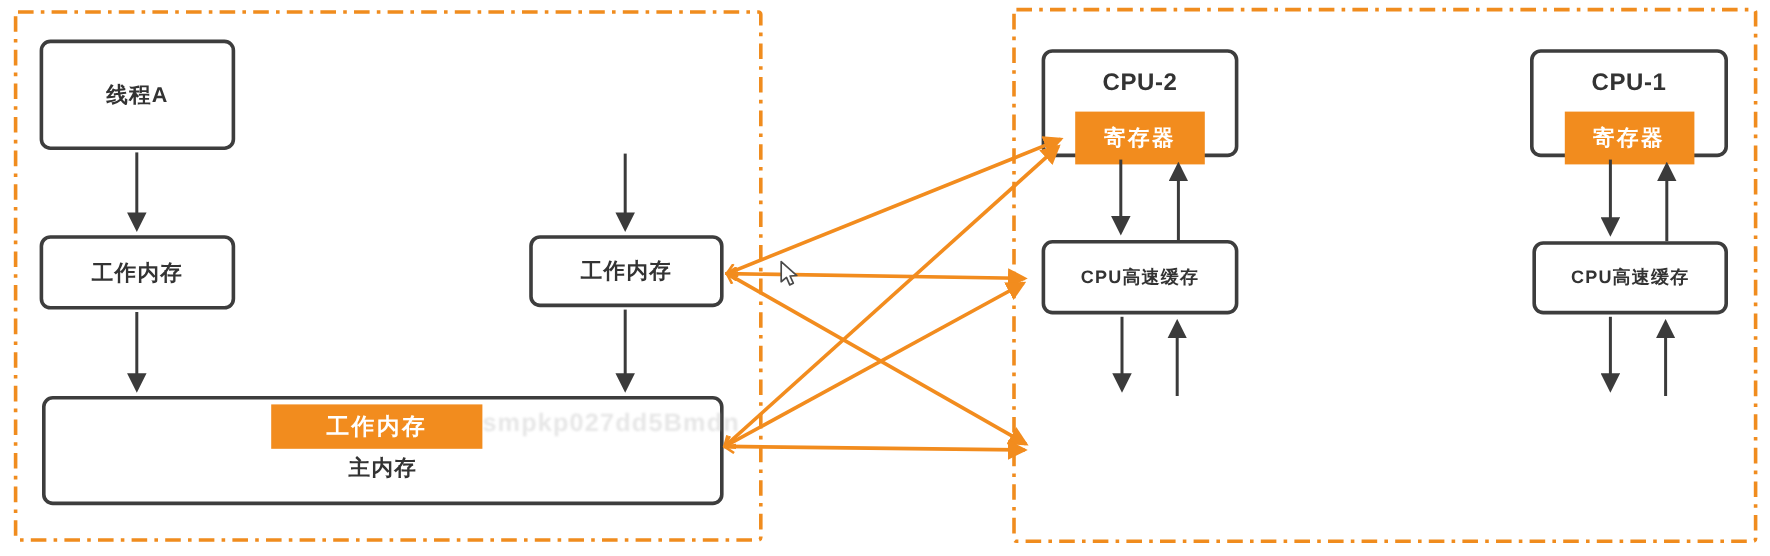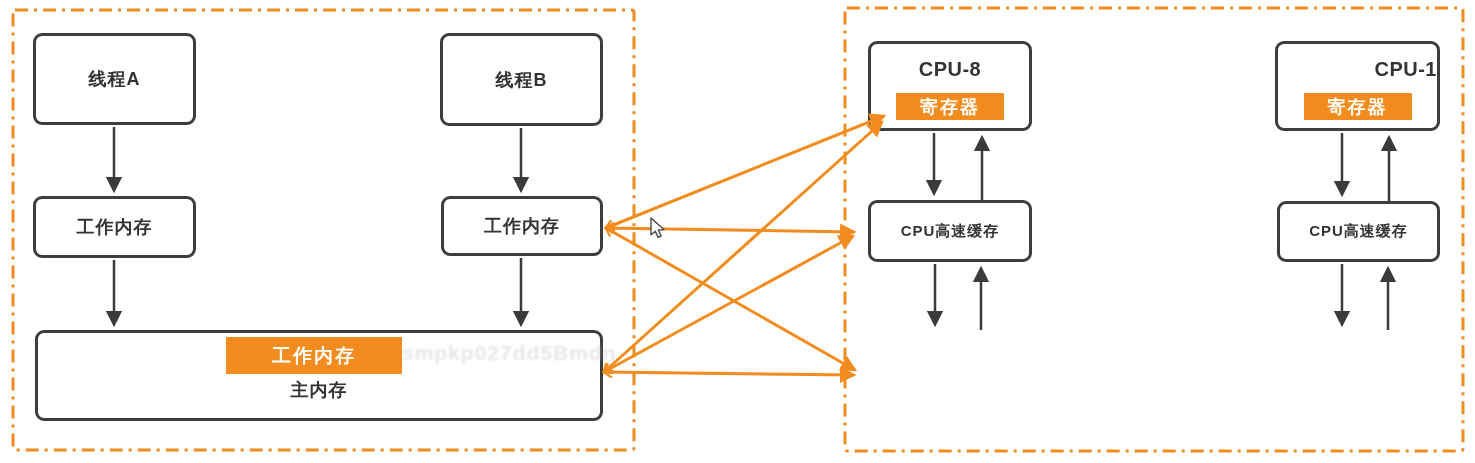--- a/index.html
+++ b/index.html
@@ -30,60 +30,57 @@
   
   .thread-a{left:33px;top:33px;width:163px;height:92px;}
   .thread-b{left:440px;top:33px;width:163px;height:93px;}
   .wm-a{left:33px;top:196px;width:163px;height:62px;}
   .wm-b{left:441px;top:196px;width:162px;height:60px;}
   .main-mem{left:35px;top:330px;width:568px;height:91px;flex-direction:column;justify-content:flex-start;}
   .shared-badge{position:absolute;left:188px;top:4px;width:176px;height:37px;font-size:19px;}
   .main-mem .lbl{margin-top:45px;}
   
   .cpu0{left:868px;top:41px;width:164px;height:90px;flex-direction:column;justify-content:flex-start;}
-  .cpu1{left:1275px;top:41px;width:165px;height:90px;flex-direction:column;justify-content:flex-start;align-items:flex-end;}
+  .cpu1{left:1275px;top:41px;width:165px;height:90px;flex-direction:column;justify-content:flex-start;}
   .cpu-title{font-size:20px;font-weight:700;margin-top:14px;letter-spacing:0.5px;color:#333;}
-  .reg-badge{position:absolute;top:49px;left:50%;transform:translateX(-50%);width:108px;height:27px;font-size:18px;}
+  .reg-badge{position:absolute;top:49px;left:50%;transform:translateX(-50%);width:108px;height:44px;font-size:18px;}
   .cache-l{left:868px;top:200px;width:164px;height:62px;}
   .cache-r{left:1277px;top:201px;width:163px;height:61px;}
   .cache-l .lbl,.cache-r .lbl{font-size:15px;}
   .ram{left:866px;top:330px;width:574px;height:93px;}
   .ram .lbl{font-size:20px;}
   .watermark{
     position:absolute;left:402px;top:341px;z-index:3;
     font-size:21px;font-weight:700;letter-spacing:1px;
     color:#c9c9c9;opacity:0.45;filter:blur(1px);
     pointer-events:none;white-space:nowrap;
   }
 </style>
 </head>
 <body>
 
 <div class="stage">
 
   <div class="box thread-a">
     <span class="lbl">线程A</span>
   </div>
-  <div class="box thread-b">
-    <span class="lbl">线程B</span>
-  </div>
   <div class="box wm-a">
     <span class="lbl">工作内存</span>
   </div>
   <div class="box wm-b">
     <span class="lbl">工作内存</span>
   </div>
   <div class="box main-mem">
     <span class="badge shared-badge">工作内存</span>
     <span class="lbl">主内存</span>
   </div>
   <div class="watermark">smpkp027dd5Bmdn</div>
 
   <div class="box cpu0">
-    <span class="cpu-title">CPU-8</span>
+    <span class="cpu-title">CPU-2</span>
     <span class="badge reg-badge">寄存器</span>
   </div>
   <div class="box cpu1">
     <span class="cpu-title">CPU-1</span>
     <span class="badge reg-badge">寄存器</span>
   </div>
   <div class="box cache-l">
     <span class="lbl">CPU高速缓存</span>
   </div>
   <div class="box cache-r">

